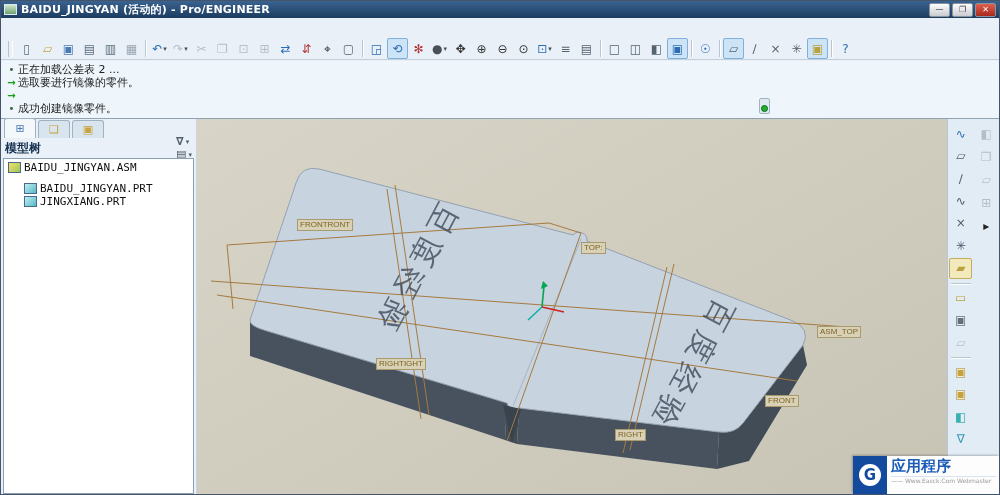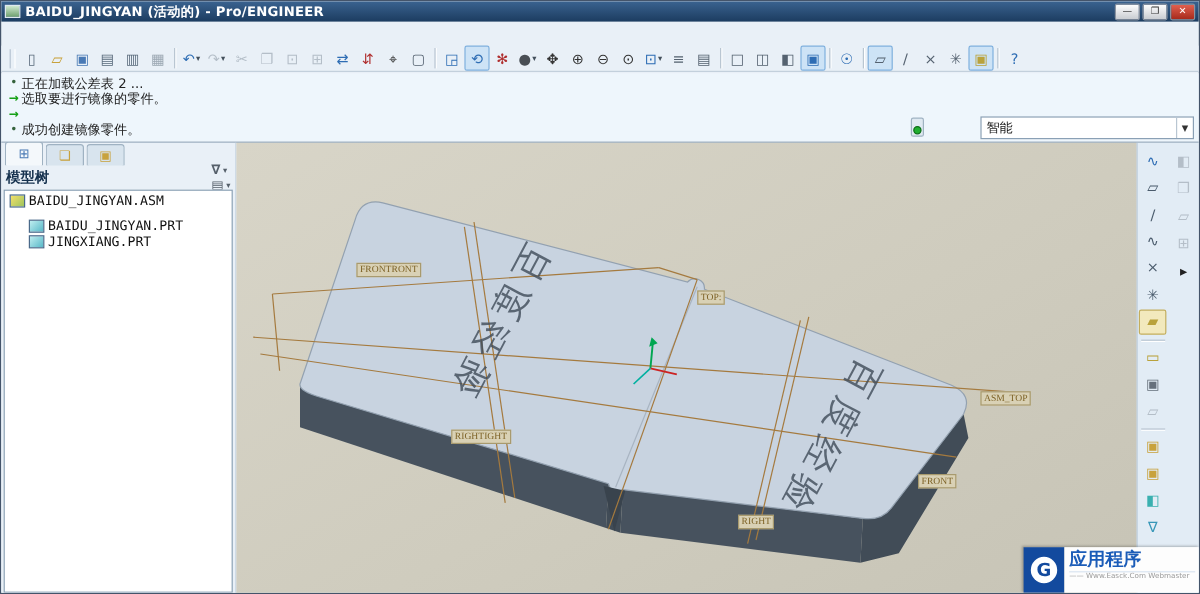--- a/index.html
+++ b/index.html
@@ -44,21 +44,21 @@
   #tree-header .hspace{flex:1;}
   .hdr-btn{display:flex;align-items:center;font-size:11px;color:#56606b;margin-left:6px;}
   .hdr-btn .caret{font-size:7px;margin-left:2px;}
   #tree-box{flex:1;background:#fff;border:1px solid #8aa0b5;margin:0 2px 2px 2px;overflow:hidden;padding-top:2px;}
   .tree-row{display:flex;align-items:center;height:13px;font-size:11px;font-family:"DejaVu Sans Mono","Liberation Mono",monospace;color:#111;white-space:nowrap;}
   .node-ico{width:11px;height:9px;margin-right:3px;border:1px solid #4a6a8a;flex:none;}
   .node-ico.asm{background:linear-gradient(135deg,#f4e06a,#9ec45e);}
   .node-ico.prt{background:linear-gradient(135deg,#bfeef0,#58b8c8);}
   
   #viewport{position:relative;flex:1;background:linear-gradient(150deg,#d8d5c8 0%,#cfccbe 55%,#c7c4b6 100%);overflow:hidden;}
-  .vp-label{position:absolute;font-family:Liberation Serif, serif;font-size:8px;line-height:10px;color:#7d6226;background:#d9d1b5;border:1px solid #a89a6e;padding:0 2px;white-space:nowrap;}
+  .vp-label{position:absolute;font-family:Liberation Sans, sans-serif;font-size:8px;line-height:10px;color:#7d6226;background:#d9d1b5;border:1px solid #a89a6e;padding:0 2px;white-space:nowrap;}
   
   #right-bar{width:52px;background:#e2ecf5;border-left:1px solid #b5c6d6;display:flex;padding-top:4px;box-sizing:border-box;}
   .rb-col{width:26px;display:flex;flex-direction:column;align-items:center;}
   .rbicon{width:21px;height:20px;display:flex;align-items:center;justify-content:center;font-size:12px;color:#4a5b6c;border:1px solid transparent;border-radius:2px;margin-bottom:1px;}
   .rbicon.active{background:#f2e9bd;border-color:#c3ae5e;}
   .rbicon.disabled{color:#b4bec8;}
   .rb-sep{width:20px;height:1px;background:#b9c6d2;box-shadow:0 1px 0 #fff;margin:3px 0;}
   
   #watermark{position:absolute;right:0;bottom:0;width:146px;height:38px;display:flex;z-index:6;box-shadow:-1px -1px 2px rgba(0,0,0,.25);}
   #wm-logo{width:34px;background:#134a9e;display:flex;align-items:center;justify-content:center;}
@@ -143,24 +143,20 @@
         </div>
         <div class="msg-row">
           <span class="msg-ico arrow">→</span>
         </div>
         <div class="msg-row">
           <span class="msg-ico bullet">•</span>
           <span>成功创建镜像零件。</span>
         </div>
       </div>
     <span id="traffic"></span>
-    <div id="filter-box">
-      <span class="fval">智能</span>
-      <span class="fdrop">▼</span>
-    </div>
   </div>
 
   <div id="main">
 
     <div id="left-panel">
       <div id="tabs">
           <span class="tab active" style="color: rgb(74, 122, 181);">⊞</span>
           <span class="tab" style="color: rgb(200, 162, 60);">❏</span>
           <span class="tab" style="color: rgb(200, 162, 60);">▣</span>
         </div>

